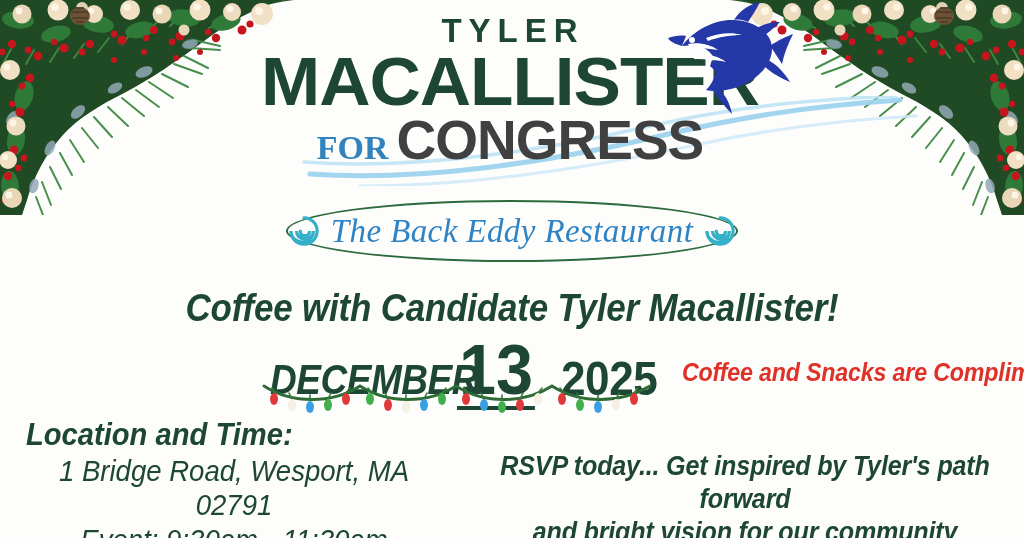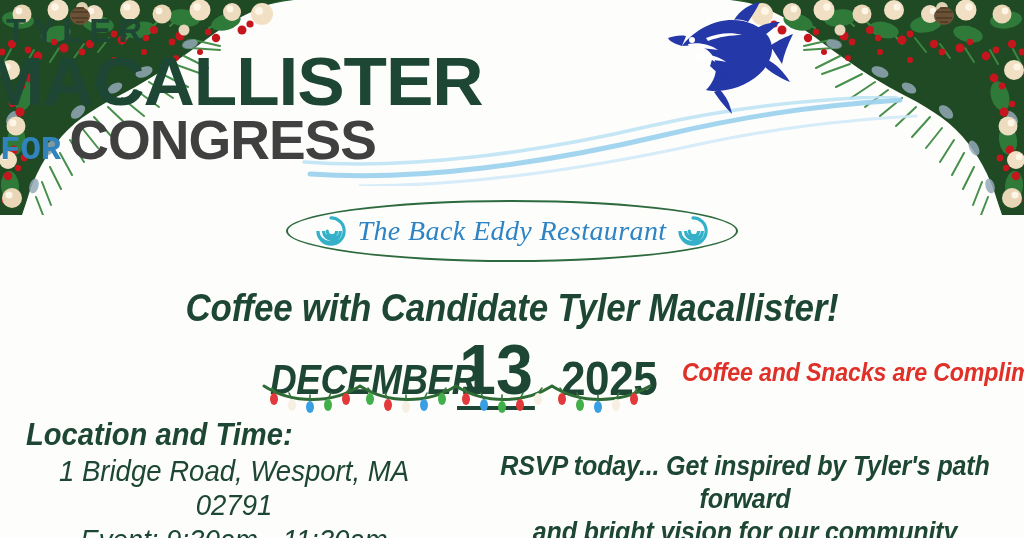--- a/index.html
+++ b/index.html
@@ -28,21 +28,21 @@
   }
   .garland.left  { left: -6px; }
   .garland.right { right: -6px; transform: scaleX(-1); }
 
   
   .logo-block {
     position: absolute;
     left: 0;
     right: 4px;
     top: 14px;
-    text-align: left;
+    text-align: center;
   }
   .logo-tyler {
     font-family: "Liberation Sans", sans-serif;
     font-weight: bold;
     font-size: 33px;
     letter-spacing: 7px;
     color: #1d4734;
     line-height: 1;
     margin-left: 6px;
   }
@@ -55,21 +55,21 @@
     line-height: 0.95;
     margin-top: 2px;
     transform: scaleX(1.03);
   }
   .logo-forline {
     margin-top: -2px;
     line-height: 1;
     white-space: nowrap;
   }
   .logo-for {
-    font-family: Liberation Mono, monospace;
+    font-family: Liberation Serif, serif;
     font-weight: bold;
     font-size: 34px;
     letter-spacing: 0px;
     color: #3183bc;
     vertical-align: baseline;
   }
   .logo-congress {
     font-family: "Liberation Sans", sans-serif;
     font-weight: bold;
     font-size: 55px;
@@ -119,21 +119,21 @@
     gap: 12px;
   }
   .eddy {
     width: 30px;
     height: 30px;
     flex: 0 0 auto;
   }
   .restaurant-name {
     font-family: "Liberation Serif", serif;
     font-style: italic;
-    font-size: 28px;
+    font-size: 33px;
     color: #2d83c4;
     white-space: nowrap;
     letter-spacing: 0.4px;
   }
 
   
   .headline {
     position: absolute;
     left: 0;
     right: 0;

